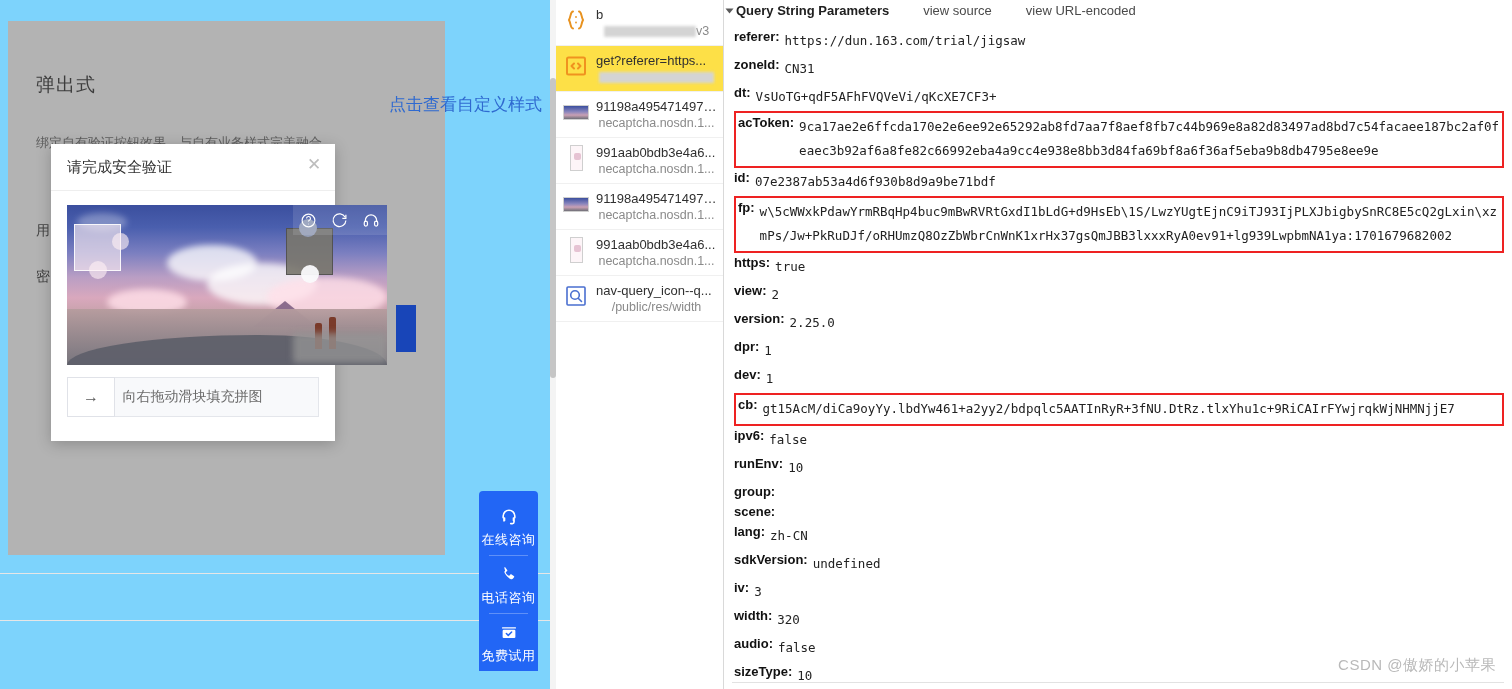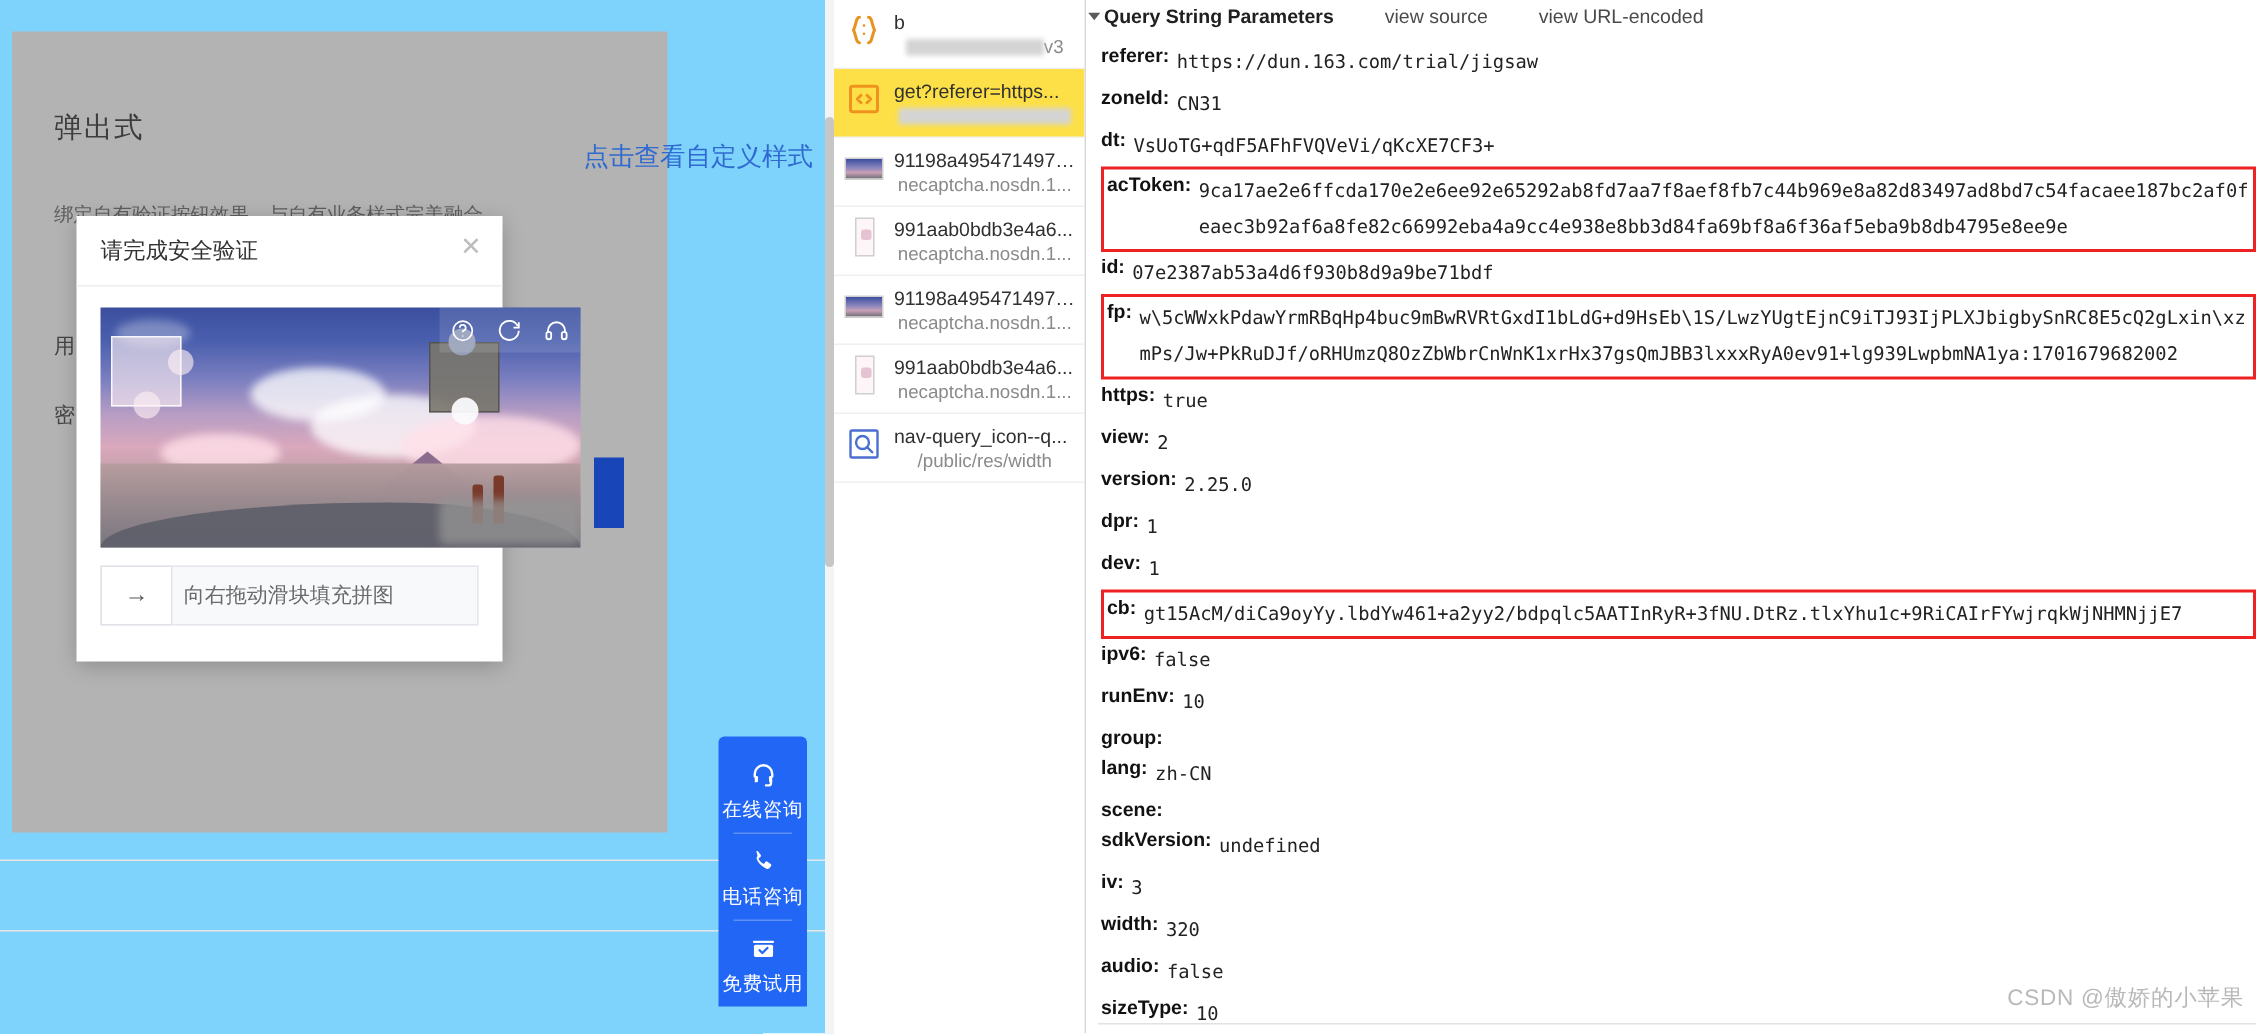--- a/index.html
+++ b/index.html
@@ -503,26 +503,26 @@
         </div>
         <div class="param-row">
           <span class="param-key">runEnv:</span>
           <span class="param-val">10</span>
         </div>
         <div class="param-row">
           <span class="param-key">group:</span>
           <span class="param-val"></span>
         </div>
         <div class="param-row">
+          <span class="param-key">scene:</span>
+          <span class="param-val"></span>
+        </div>
+        <div class="param-row">
           <span class="param-key">lang:</span>
           <span class="param-val">zh-CN</span>
-        </div>
-        <div class="param-row">
-          <span class="param-key">scene:</span>
-          <span class="param-val"></span>
         </div>
         <div class="param-row">
           <span class="param-key">sdkVersion:</span>
           <span class="param-val">undefined</span>
         </div>
         <div class="param-row">
           <span class="param-key">iv:</span>
           <span class="param-val">3</span>
         </div>
         <div class="param-row">

